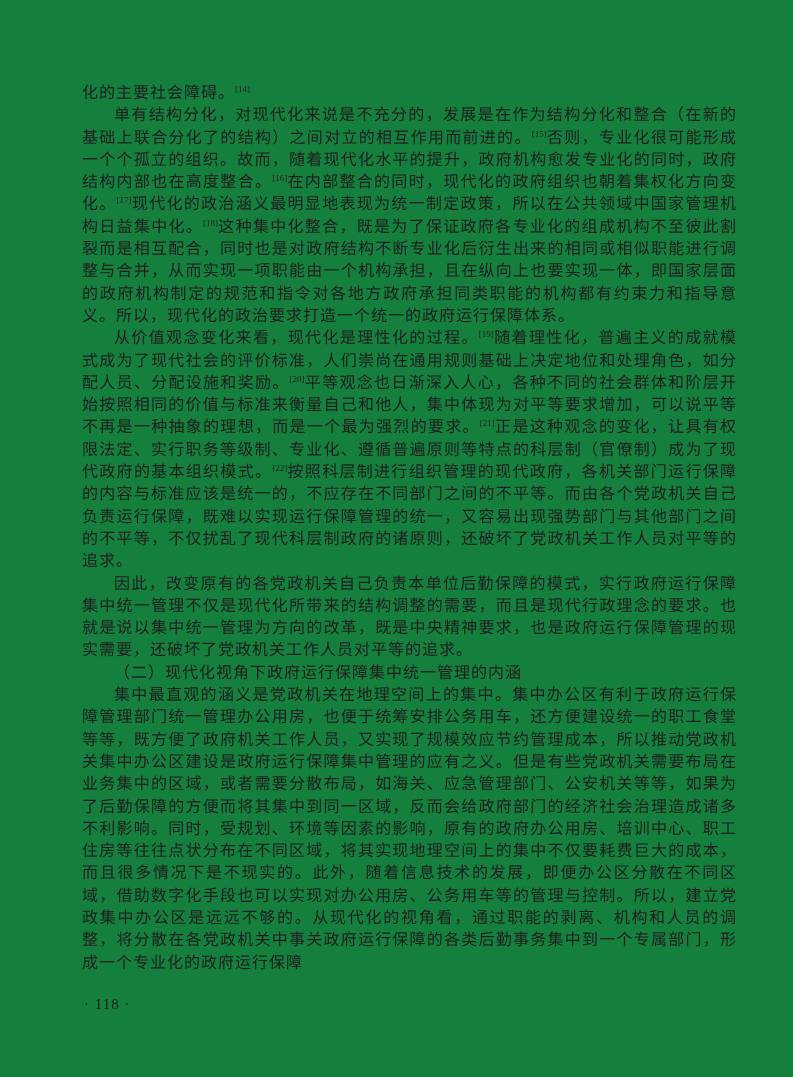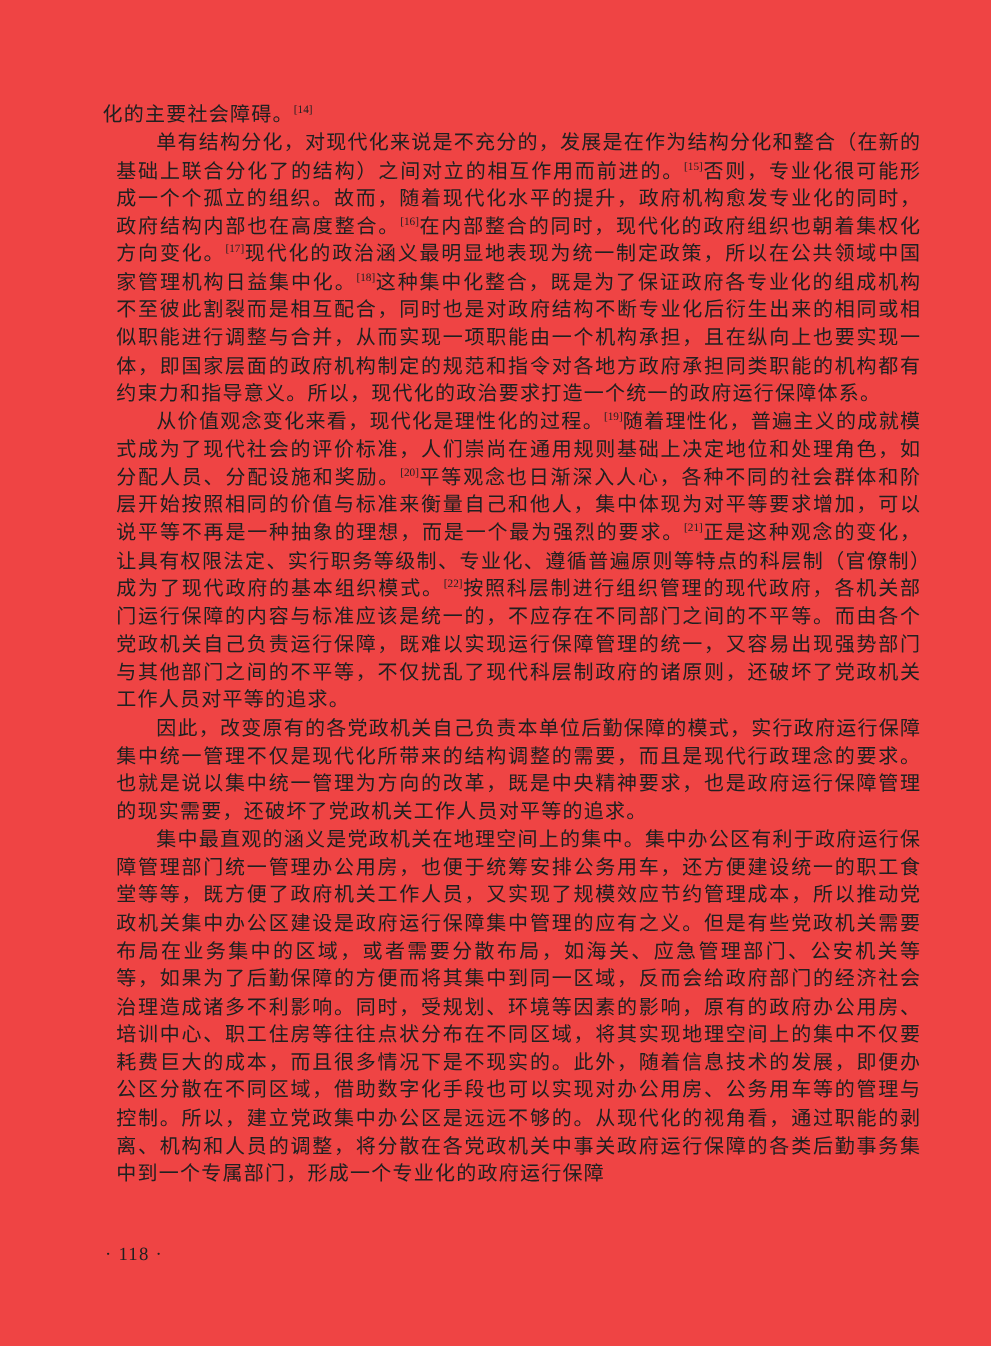--- a/index.html
+++ b/index.html
@@ -11,41 +11,40 @@
     width: 793px;
     height: 1077px;
     position: relative;
     overflow: hidden;
     font-family: "Liberation Serif", "DejaVu Serif", serif;
     color: #1f1f1f;
   }
   .page {
     position: absolute;
     inset: 0;
-    background: #ef4444;
+    background: #15803d;
   }
   .article-body {
     position: absolute;
     left: 82px;
     top: 82px;
     width: 655px;
   }
   p.para {
     margin: 0;
     padding: 0;
     font-size: 16px;
     line-height: 22.3px;
     letter-spacing: 1px;
     text-align: justify;
     text-align-last: left;
     color: #202020;
   }
   p.para.indent {
     text-indent: 2em;
-    margin-left: 11px;
   }
   p.para.heading {
     
     font-weight: normal;
   }
   sup.cite {
     font-size: 9px;
     line-height: 0;
     letter-spacing: 0;
     vertical-align: super;
@@ -62,18 +61,19 @@
 </style>
 </head>
 <body>
 
 <div class="page">
   <main class="article-body">
       <p class="para"><span>化的主要社会障碍。</span><sup class="cite">[14]</sup></p>
       <p class="para indent"><span>单有结构分化，对现代化来说是不充分的，发展是在作为结构分化和整合（在新的基础上联合分化了的结构）之间对立的相互作用而前进的。</span><sup class="cite">[15]</sup><span>否则，专业化很可能形成一个个孤立的组织。故而，随着现代化水平的提升，政府机构愈发专业化的同时，政府结构内部也在高度整合。</span><sup class="cite">[16]</sup><span>在内部整合的同时，现代化的政府组织也朝着集权化方向变化。</span><sup class="cite">[17]</sup><span>现代化的政治涵义最明显地表现为统一制定政策，所以在公共领域中国家管理机构日益集中化。</span><sup class="cite">[18]</sup><span>这种集中化整合，既是为了保证政府各专业化的组成机构不至彼此割裂而是相互配合，同时也是对政府结构不断专业化后衍生出来的相同或相似职能进行调整与合并，从而实现一项职能由一个机构承担，且在纵向上也要实现一体，即国家层面的政府机构制定的规范和指令对各地方政府承担同类职能的机构都有约束力和指导意义。所以，现代化的政治要求打造一个统一的政府运行保障体系。</span></p>
       <p class="para indent"><span>从价值观念变化来看，现代化是理性化的过程。</span><sup class="cite">[19]</sup><span>随着理性化，普遍主义的成就模式成为了现代社会的评价标准，人们崇尚在通用规则基础上决定地位和处理角色，如分配人员、分配设施和奖励。</span><sup class="cite">[20]</sup><span>平等观念也日渐深入人心，各种不同的社会群体和阶层开始按照相同的价值与标准来衡量自己和他人，集中体现为对平等要求增加，可以说平等不再是一种抽象的理想，而是一个最为强烈的要求。</span><sup class="cite">[21]</sup><span>正是这种观念的变化，让具有权限法定、实行职务等级制、专业化、遵循普遍原则等特点的科层制（官僚制）成为了现代政府的基本组织模式。</span><sup class="cite">[22]</sup><span>按照科层制进行组织管理的现代政府，各机关部门运行保障的内容与标准应该是统一的，不应存在不同部门之间的不平等。而由各个党政机关自己负责运行保障，既难以实现运行保障管理的统一，又容易出现强势部门与其他部门之间的不平等，不仅扰乱了现代科层制政府的诸原则，还破坏了党政机关工作人员对平等的追求。</span></p>
       <p class="para indent"><span>因此，改变原有的各党政机关自己负责本单位后勤保障的模式，实行政府运行保障集中统一管理不仅是现代化所带来的结构调整的需要，而且是现代行政理念的要求。也就是说以集中统一管理为方向的改革，既是中央精神要求，也是政府运行保障管理的现实需要，还破坏了党政机关工作人员对平等的追求。</span></p>
+      <p class="para indent heading"><span>（二）现代化视角下政府运行保障集中统一管理的内涵</span></p>
       <p class="para indent"><span>集中最直观的涵义是党政机关在地理空间上的集中。集中办公区有利于政府运行保障管理部门统一管理办公用房，也便于统筹安排公务用车，还方便建设统一的职工食堂等等，既方便了政府机关工作人员，又实现了规模效应节约管理成本，所以推动党政机关集中办公区建设是政府运行保障集中管理的应有之义。但是有些党政机关需要布局在业务集中的区域，或者需要分散布局，如海关、应急管理部门、公安机关等等，如果为了后勤保障的方便而将其集中到同一区域，反而会给政府部门的经济社会治理造成诸多不利影响。同时，受规划、环境等因素的影响，原有的政府办公用房、培训中心、职工住房等往往点状分布在不同区域，将其实现地理空间上的集中不仅要耗费巨大的成本，而且很多情况下是不现实的。此外，随着信息技术的发展，即便办公区分散在不同区域，借助数字化手段也可以实现对办公用房、公务用车等的管理与控制。所以，建立党政集中办公区是远远不够的。从现代化的视角看，通过职能的剥离、机构和人员的调整，将分散在各党政机关中事关政府运行保障的各类后勤事务集中到一个专属部门，形成一个专业化的政府运行保障</span></p>
     </main>
   <footer class="page-footer">
     <span>· 118 ·</span>
   </footer>
 </div>
 
 </body></html>

